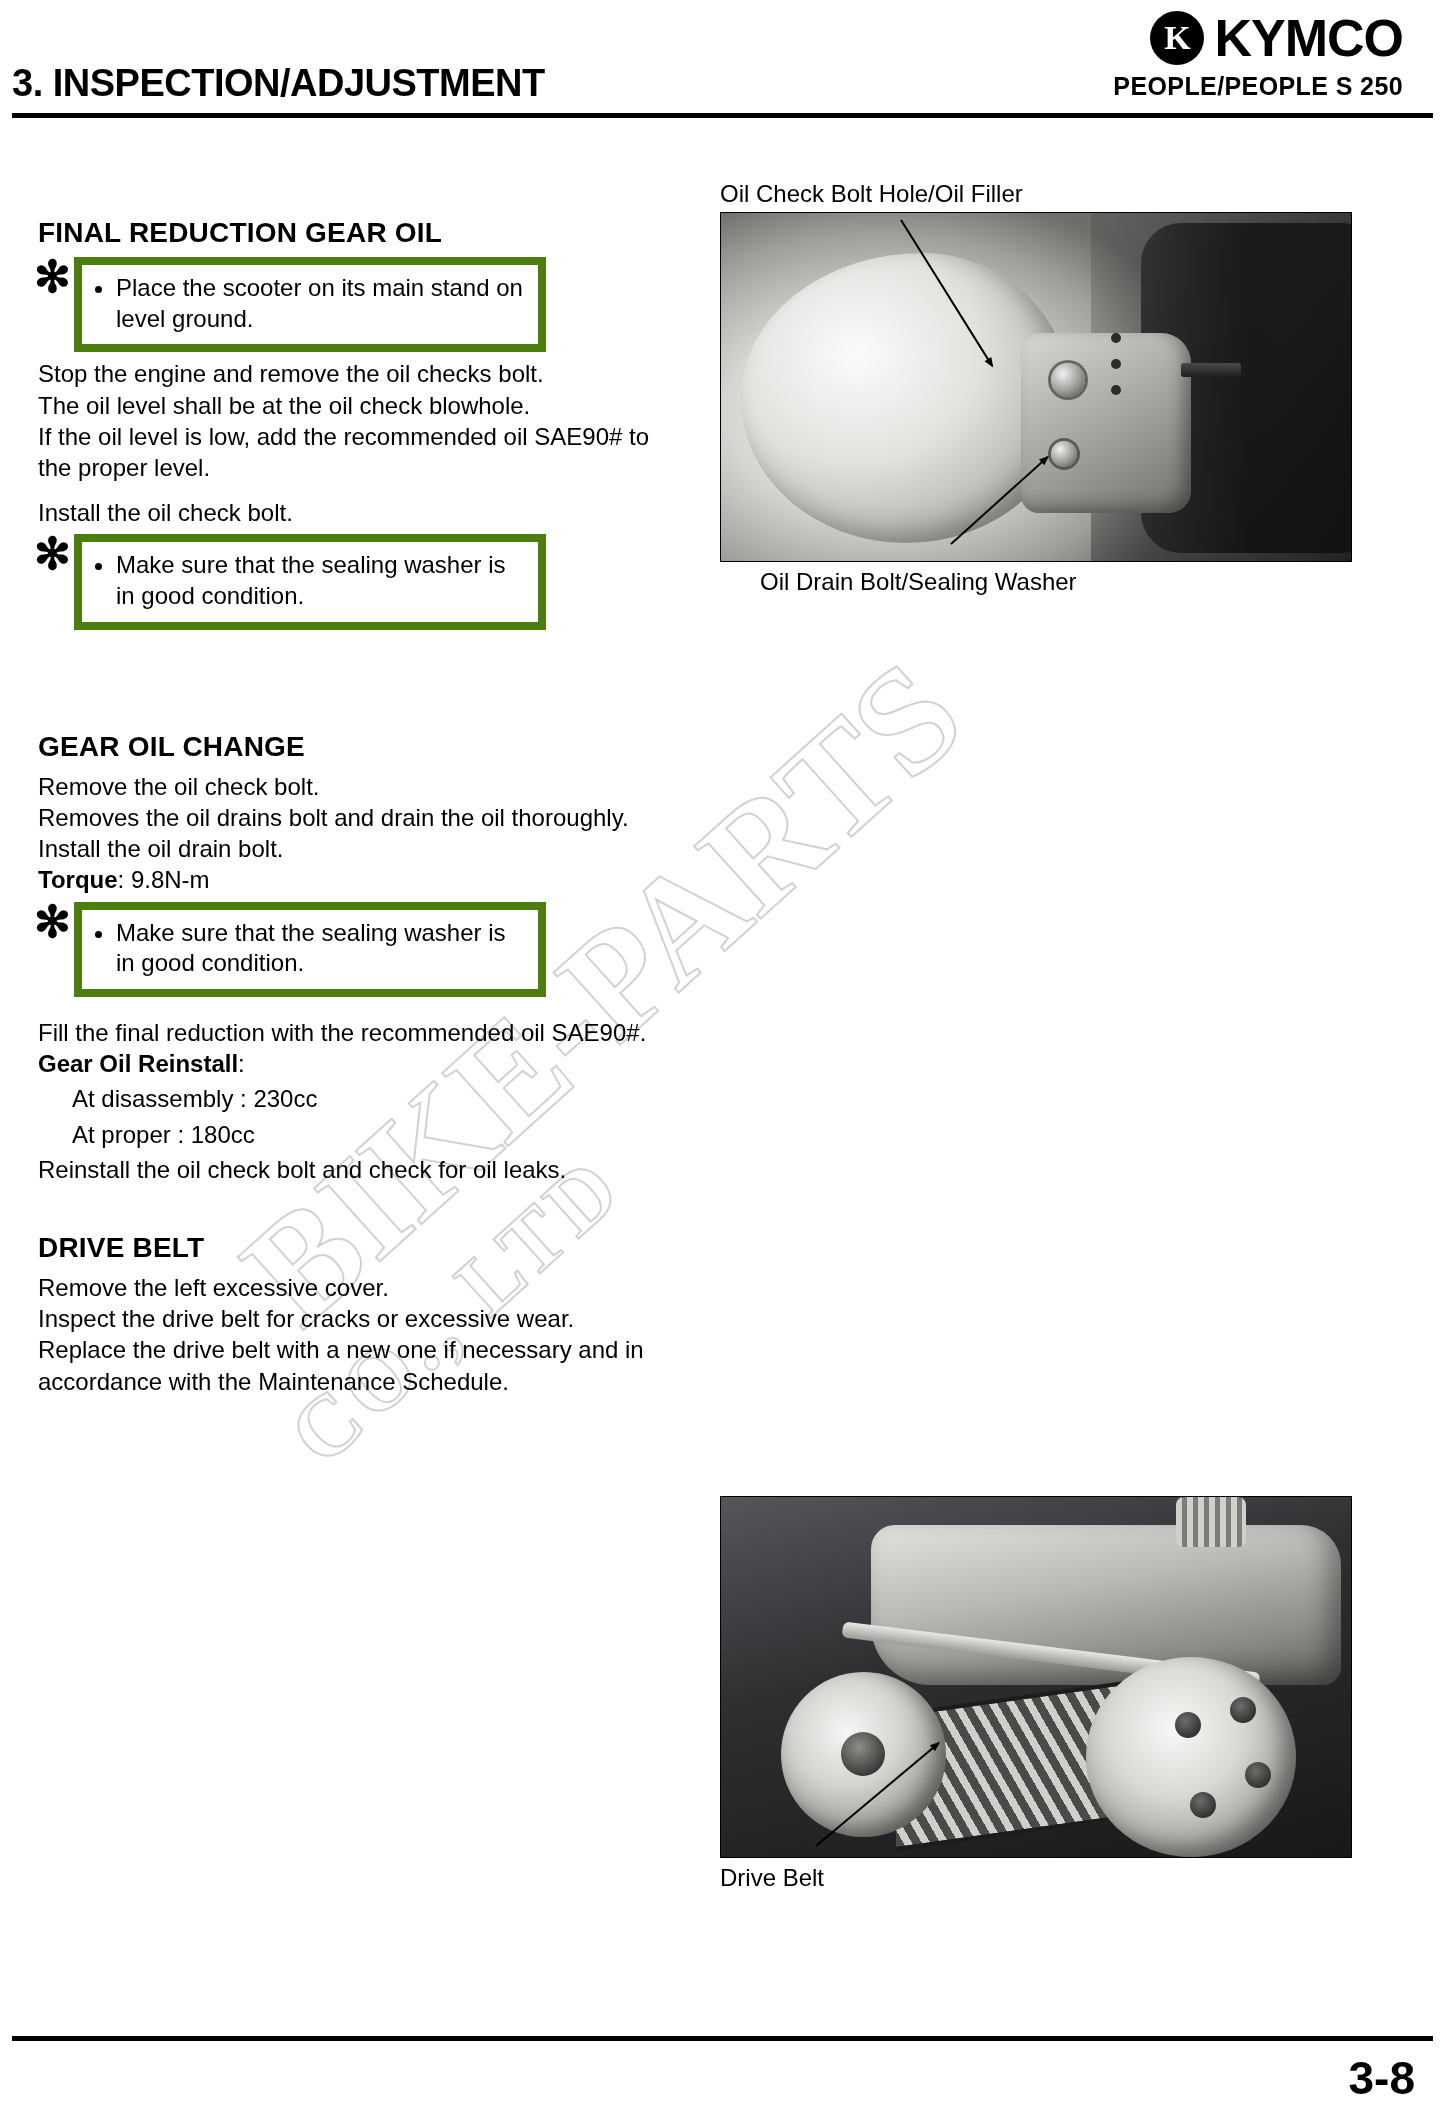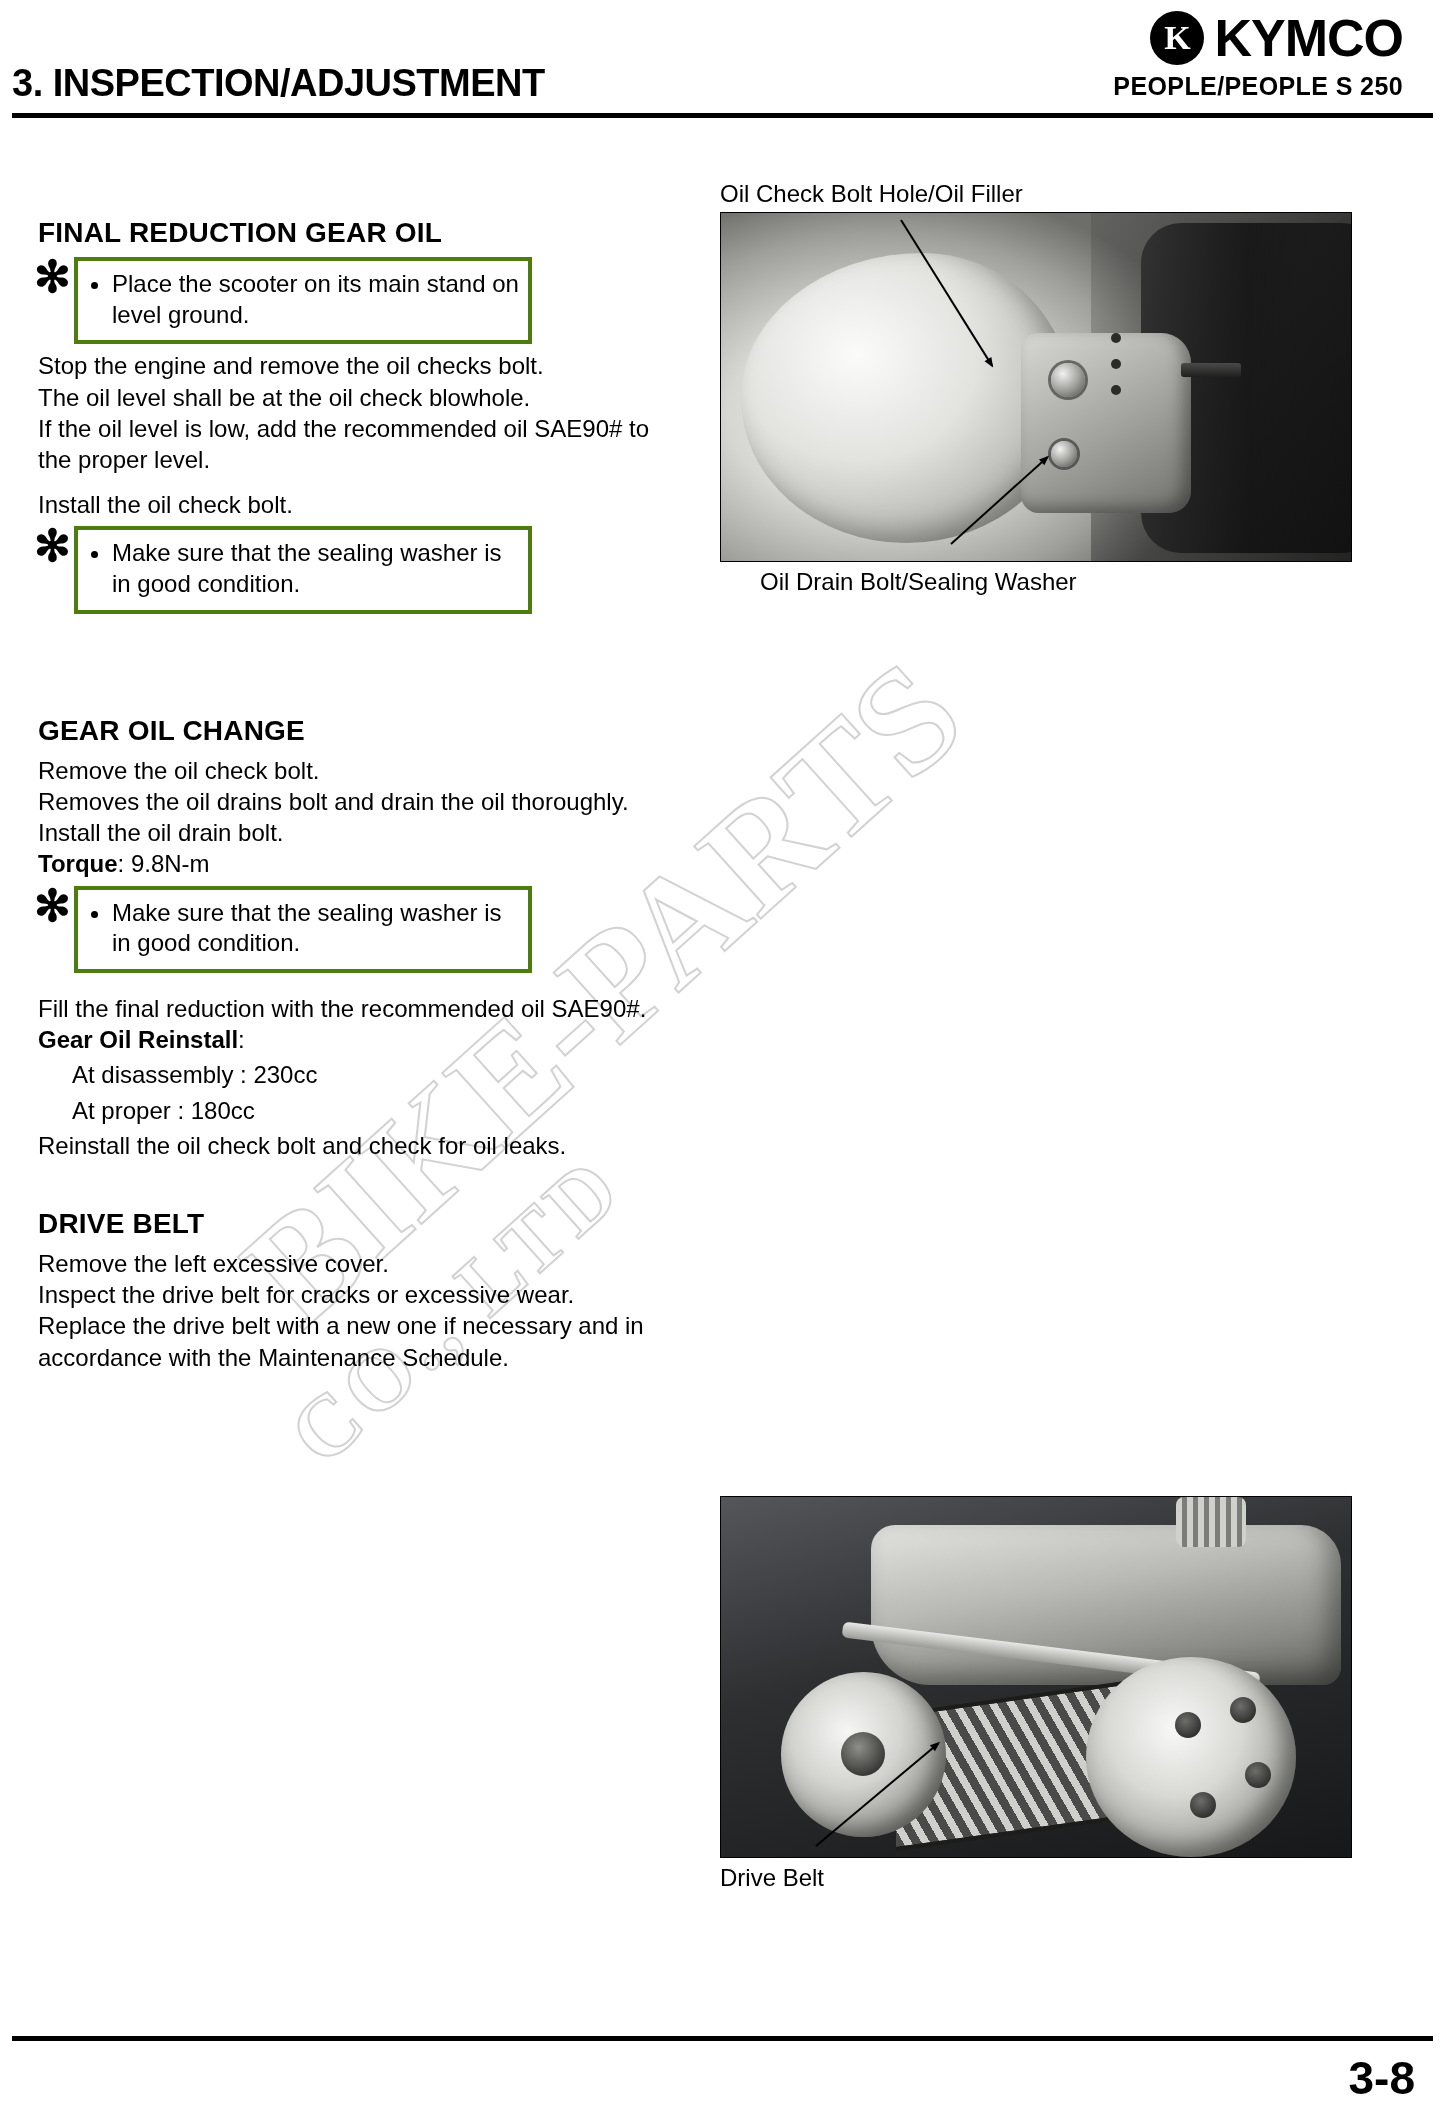--- a/index.html
+++ b/index.html
@@ -148,22 +148,22 @@
   .note-star {
     position: absolute;
     left: -4px;
     top: 4px;
     font-size: 44px;
     line-height: 34px;
     font-weight: bold;
     font-family: "Liberation Serif", serif;
   }
   .note-box {
-    border: 4px solid #4d7c0f;
-    padding: 8px 8px 10px 12px;
+    border: 8px solid #4d7c0f;
+    padding: 8px 14px 10px 12px;
     width: 430px;
   }
   .note-box ul {
     margin: 0;
     padding: 0 0 0 22px;
     list-style: disc;
   }
   .note-box li {
     font-size: 24px;
     line-height: 1.28;

